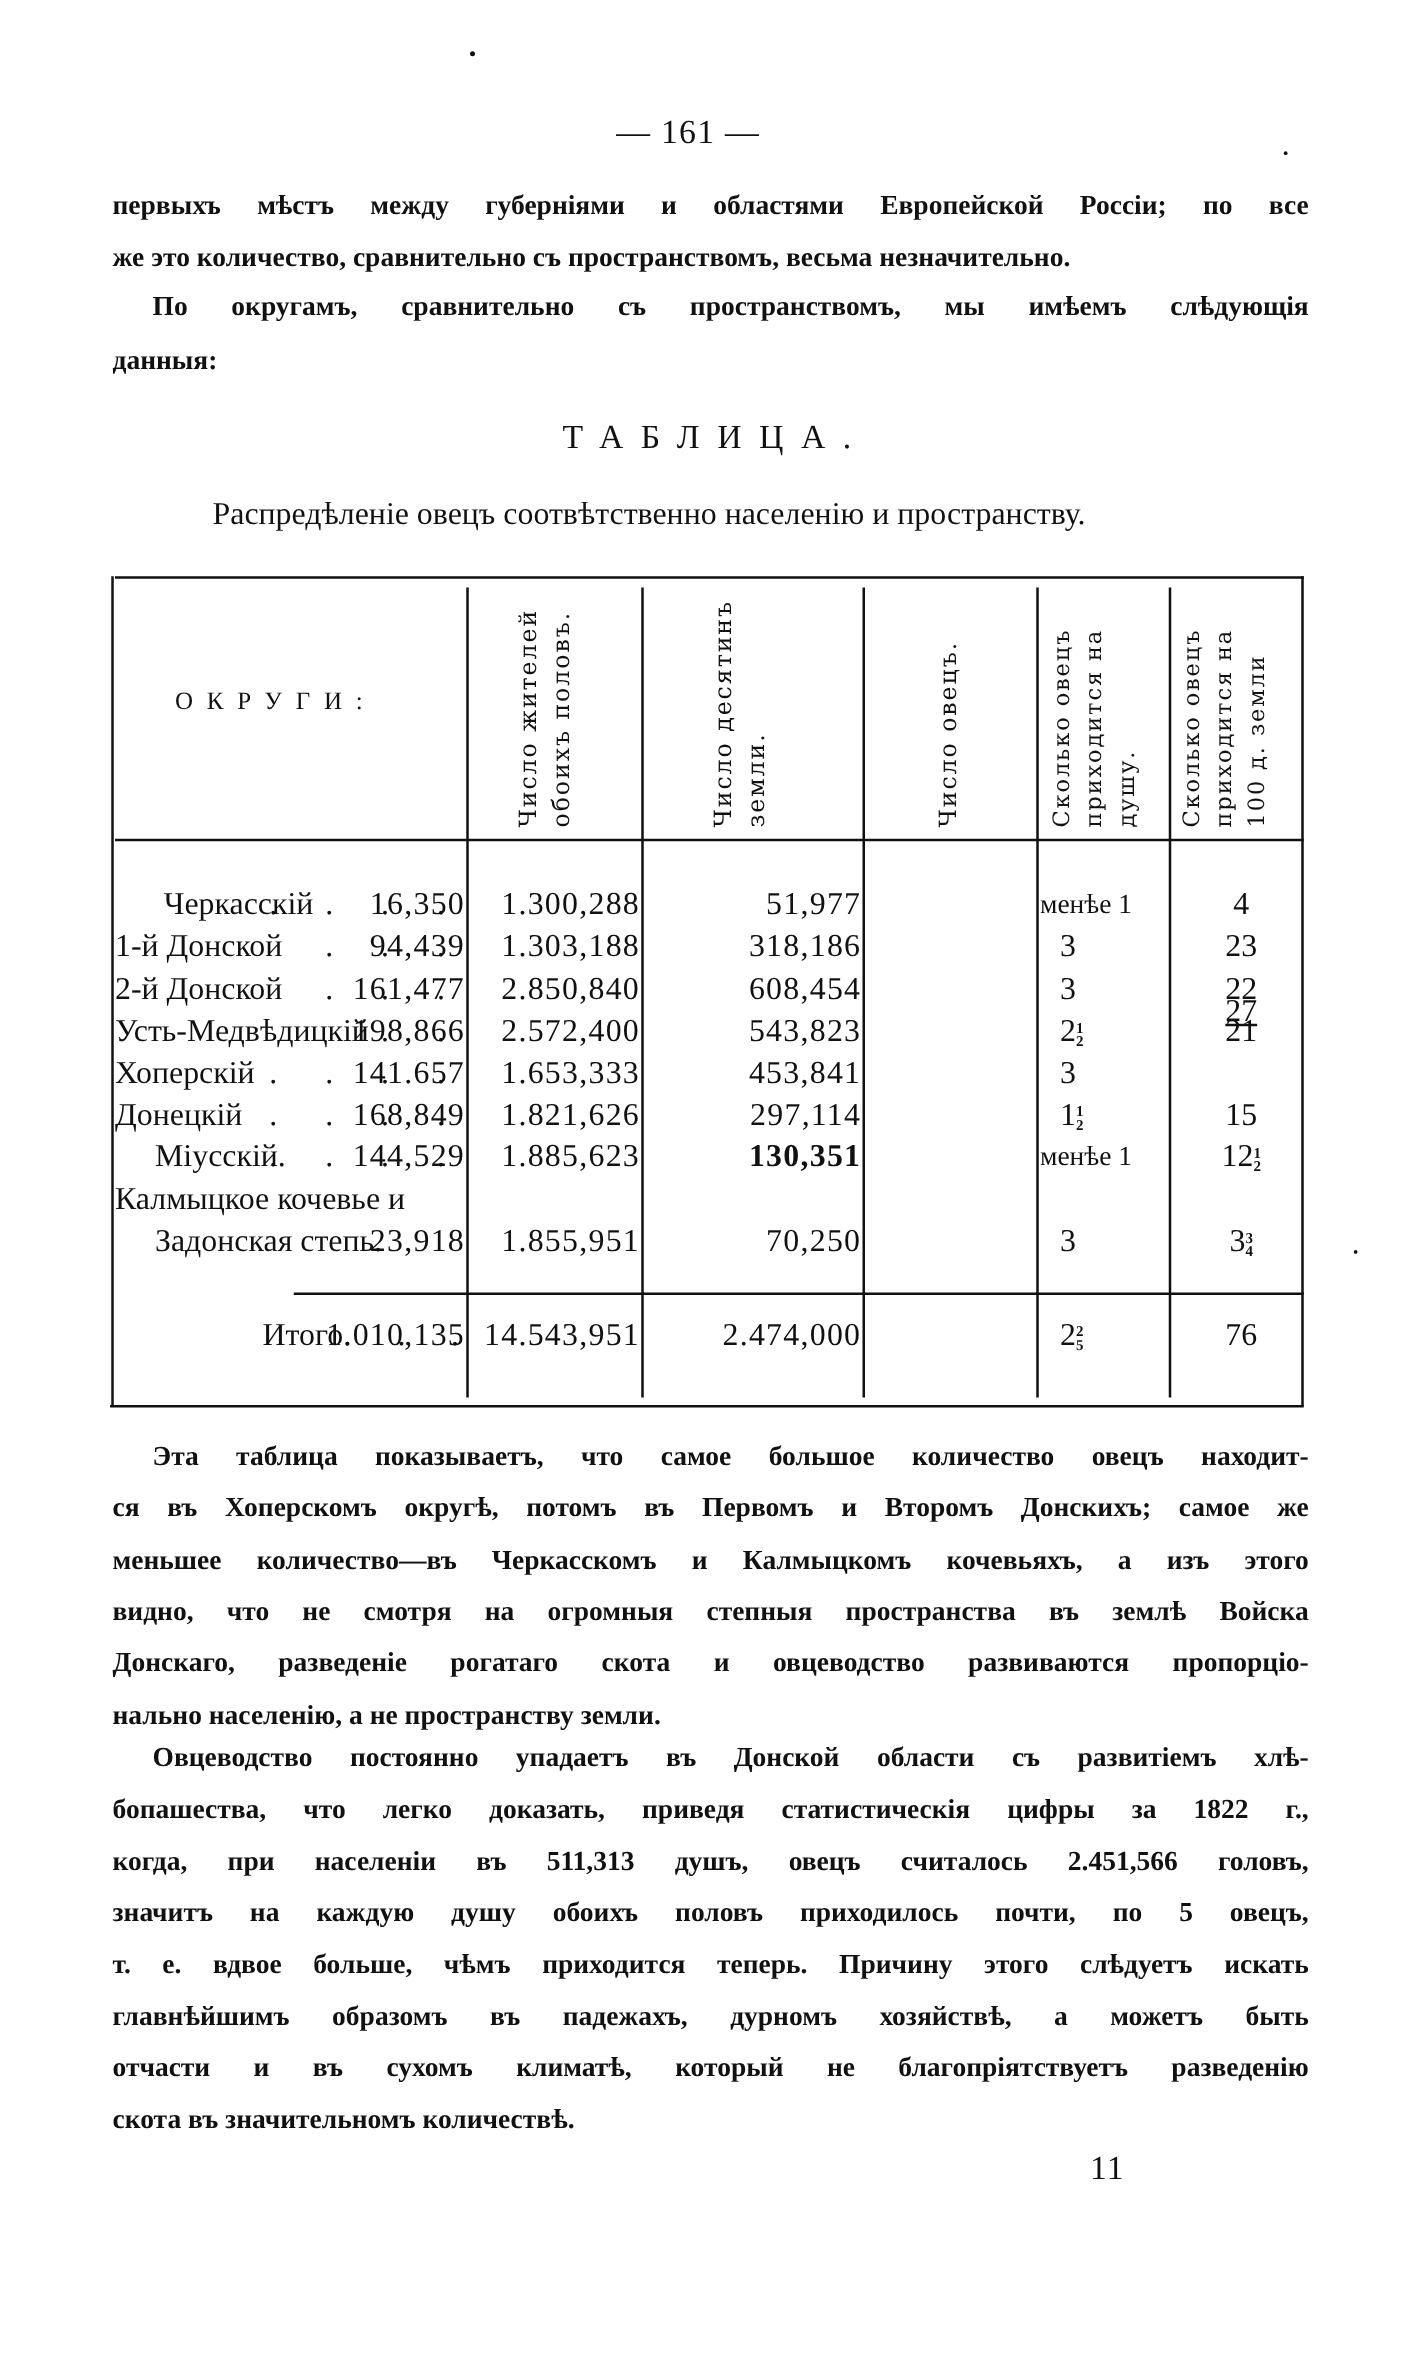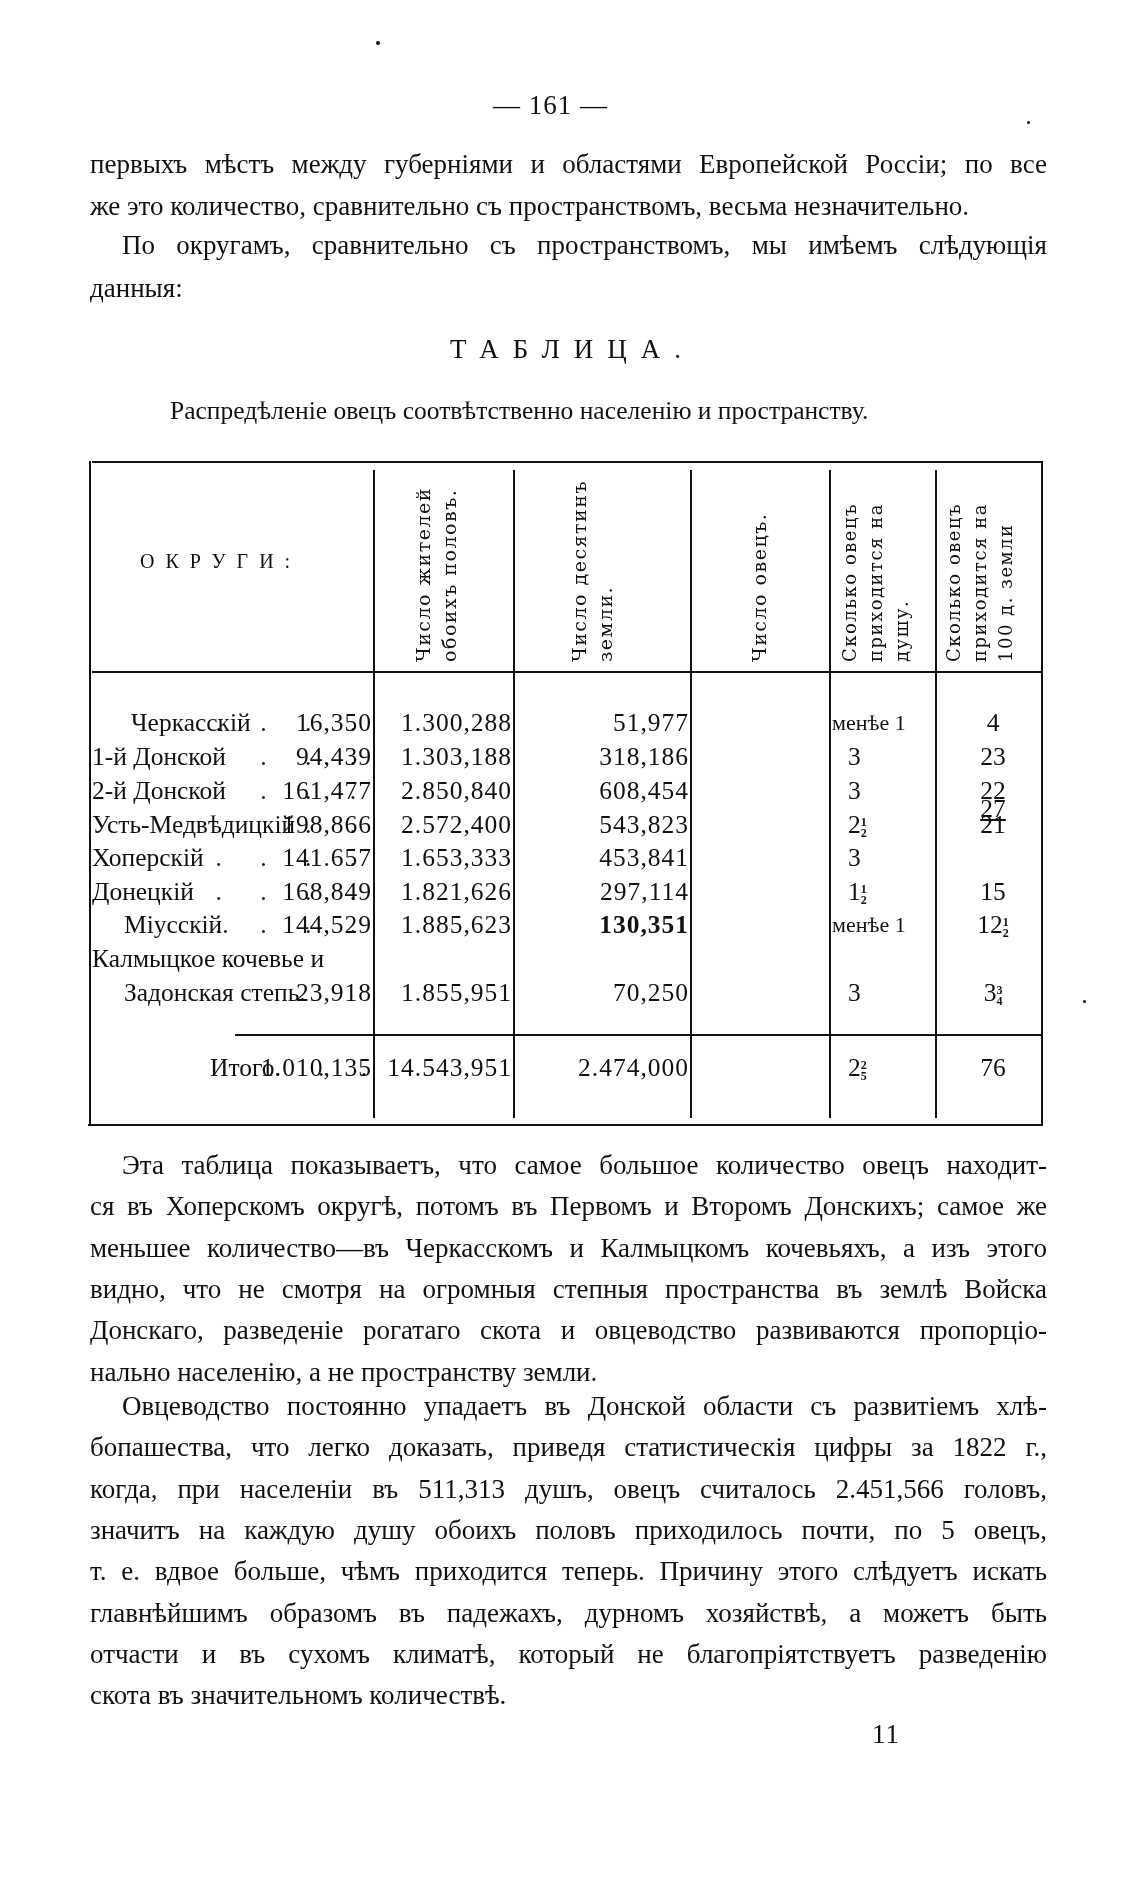--- a/index.html
+++ b/index.html
@@ -1,22 +1,22 @@
 <!DOCTYPE html>
 <html><head>
 <meta charset="utf-8">
 <style>
   html, body { margin: 0; padding: 0; background: #ffffff; }
   body { width: 1140px; height: 1901px; position: relative; overflow: hidden;
          font-family: "Liberation Serif", "DejaVu Serif", serif; color: #111; }
   .abs { position: absolute; white-space: nowrap; }
   .dot { position: absolute; width: 4px; height: 4px; border-radius: 50%; background: #111; }
   .page-num { font-size: 27px; letter-spacing: 1px; }
-  .line { position: absolute; left: 90px; width: 957px; font-size: 27px; line-height: 30px;
-          text-align: justify; text-align-last: justify; white-space: nowrap; }
+  .line { position: absolute; left: 90px; width: 957px; font-size: 22px; line-height: 30px;
+          text-align: justify; text-align-last: justify; white-space: nowrap; font-weight: bold; }
   .line.last { text-align-last: left; }
   .line.indent { left: 122px; width: 925px; }
   .title { font-size: 27px; letter-spacing: 14px; }
   .subtitle { font-size: 25.5px; }
   
   .hline { position: absolute; background: #111; height: 2px; }
   .vline { position: absolute; background: #111; width: 2px; }
   .hdr-rot { position: absolute; transform-origin: left top; transform: rotate(-90deg);
              font-family: "DejaVu Serif", serif; font-size: 19px; line-height: 26px; white-space: nowrap; letter-spacing: 1.5px; }
   .cell { position: absolute; font-size: 25.5px; line-height: 30px; white-space: nowrap; }

